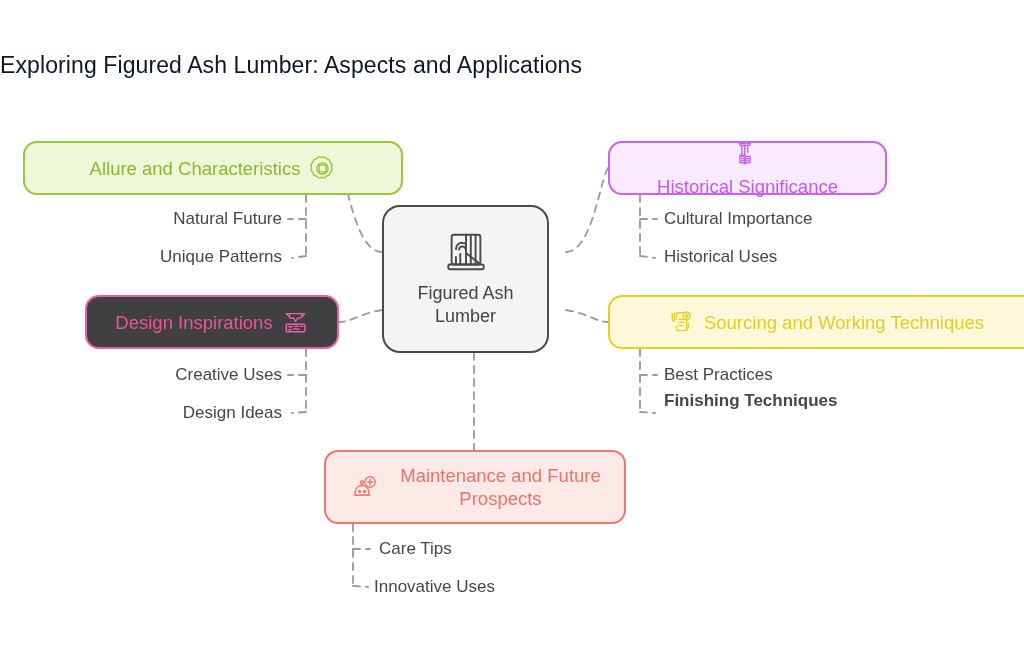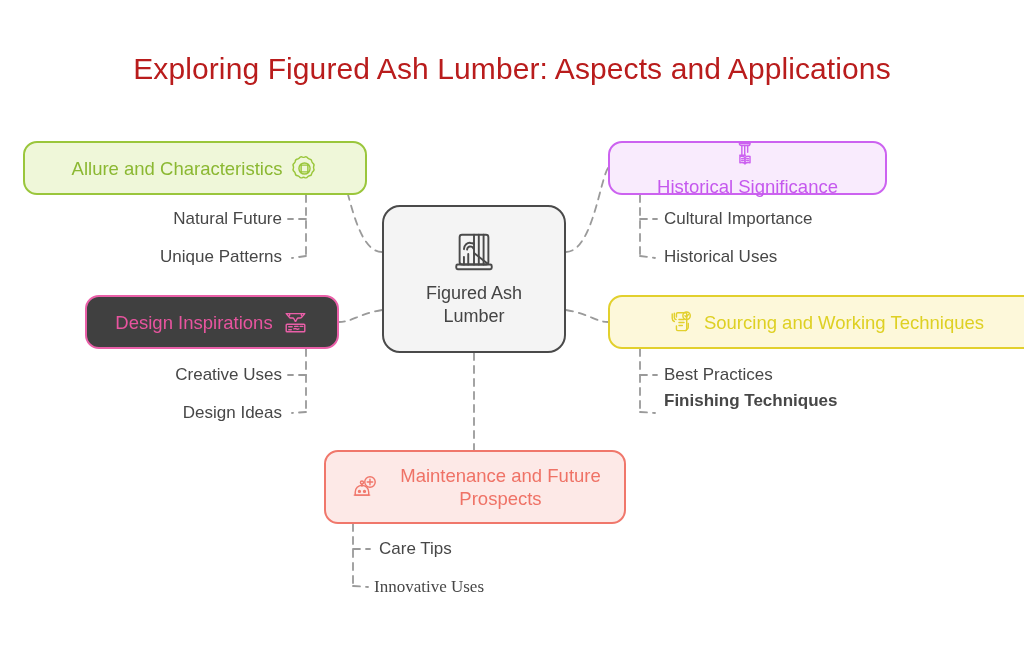--- a/index.html
+++ b/index.html
@@ -19,23 +19,23 @@
     top: 0;
     left: 0;
     width: 1024px;
     height: 650px;
   }
   .page-title {
     position: absolute;
     left: 0;
     top: 52px;
     width: 1024px;
-    text-align: center;
-    font-size: 30px;
-    color: #b91c1c;
+    text-align: left;
+    font-size: 23px;
+    color: #0f172a;
     letter-spacing: 0.1px;
   }
   .node {
     position: absolute;
     box-sizing: border-box;
     border-radius: 14px;
     border-width: 2px;
     border-style: solid;
     display: flex;
     align-items: center;
@@ -54,21 +54,21 @@
   .node .nicon {
     flex: 0 0 auto;
     width: 27px;
     height: 27px;
     display: block;
   }
   
   #node-center {
     left: 382px;
     top: 205px;
-    width: 184px;
+    width: 167px;
     height: 148px;
     background: #f4f4f4;
     border-color: #4a4a4a;
     border-radius: 18px;
     flex-direction: column;
     gap: 4px;
   }
   #node-center .nlabel {
     color: #444444;
     font-size: 18px;
@@ -77,21 +77,21 @@
     white-space: normal;
     width: 140px;
   }
   #node-center .nicon {
     width: 46px;
     height: 46px;
     margin-bottom: 2px;
   }
   
   #node-allure {
-    left: 23px; top: 141px; width: 344px; height: 54px;
+    left: 23px; top: 141px; width: 380px; height: 54px;
     background: #eff7d9; border-color: #9ac63b;
   }
   #node-allure .nlabel { color: #8bb832; }
 
   #node-historical {
     left: 608px; top: 141px; width: 279px; height: 54px;
     background: #f9ebfd; border-color: #cc62f0; flex-direction: column;
   }
   #node-historical .nlabel { color: #c558ee; }
 
@@ -242,13 +242,13 @@
 <div class="subitem right-al" style="left:46px; top:365px; width:236px;">Creative Uses</div>
 <div class="subitem right-al" style="left:46px; top:403px; width:236px;">Design Ideas</div>
 
 <div class="subitem" style="left:664px; top:209px;">Cultural Importance</div>
 <div class="subitem" style="left:664px; top:247px;">Historical Uses</div>
 
 <div class="subitem" style="left:664px; top:365px;">Best Practices</div>
 <div class="subitem" style="left:664px; top:391px;font-weight:bold;">Finishing Techniques</div>
 
 <div class="subitem" style="left:379px; top:539px;">Care Tips</div>
-<div class="subitem" style="left:374px; top:577px;font-family:Liberation Serif, serif;">Innovative Uses</div>
+<div class="subitem" style="left:374px; top:577px;">Innovative Uses</div>
 
 </body></html>

